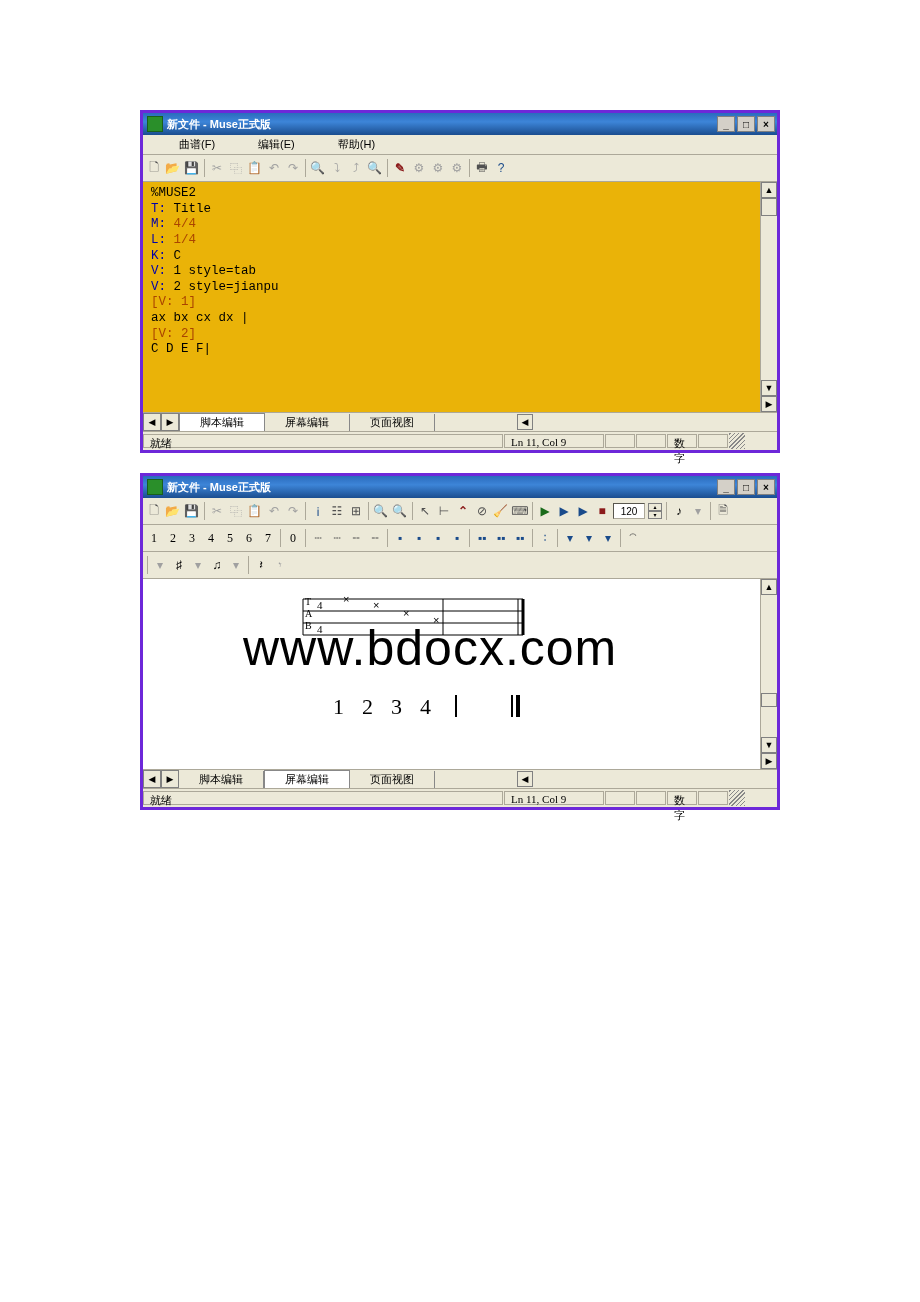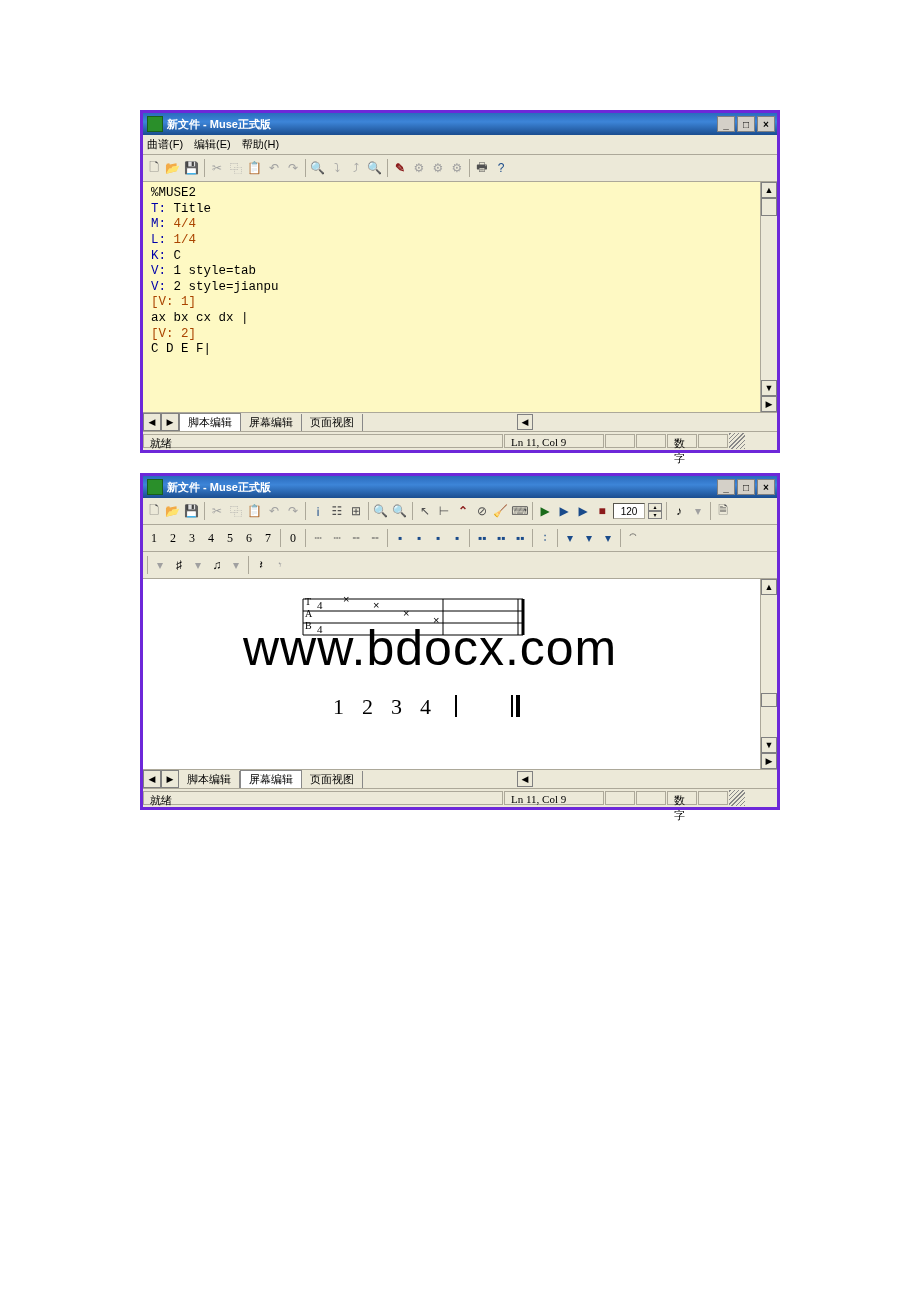--- a/index.html
+++ b/index.html
@@ -46,21 +46,21 @@
     color: #000;
     font-family: Arial;
     font-size: 10px;
     font-weight: bold;
   }
   .menubar {
     background: #ece9d8;
     padding: 2px 4px;
     border-bottom: 1px solid #aca899;
   }
-  .menubar span { margin-right: 8px; }
+  .menubar span { margin-right: 8px; margin-left: 32px; }
   .toolbar {
     background: #ece9d8;
     border-bottom: 1px solid #aca899;
     padding: 2px 3px;
     display: flex;
     align-items: center;
     gap: 3px;
     flex-wrap: nowrap;
     overflow: hidden;
     height: 22px;
@@ -74,21 +74,21 @@
     color: #505050;
     flex-shrink: 0;
   }
   .tbicon.bold { color: #8b1a1a; font-weight: bold; }
   .tbicon.blue { color: #1a4b8b; }
   .tbicon.gray { color: #a0a0a0; }
   .tbicon.green { color: #1a6b1a; }
   .sep { width: 1px; height: 18px; background: #aca899; margin: 0 1px; flex-shrink: 0; }
   .editor-area {
     display: flex;
-    background: #fef9c3;
+    background: #eab308;
     min-height: 230px;
   }
   .editor-content {
     flex: 1;
     padding: 4px 8px;
     font-family: "Courier New", monospace;
     font-size: 12.5px;
     line-height: 1.25;
     white-space: pre;
   }
@@ -135,21 +135,21 @@
     justify-content: center;
     font-size: 9px;
     background: #ece9d8;
   }
   .tabstrip .tabs {
     display: flex;
     align-items: flex-end;
     height: 18px;
   }
   .tab {
-    padding: 1px 8px;
+    padding: 1px 20px;
     border-right: 1px solid #888;
     background: #ece9d8;
     position: relative;
   }
   .tab.active {
     background: #fff;
     border-top: 1px solid #888;
     border-left: 1px solid #888;
     font-weight: normal;
   }

